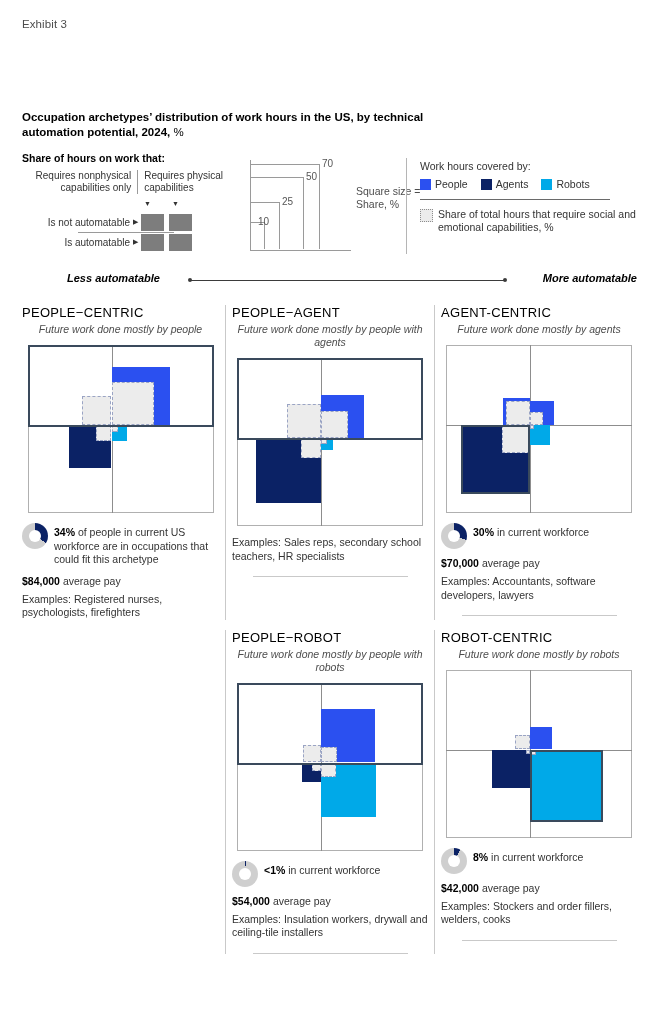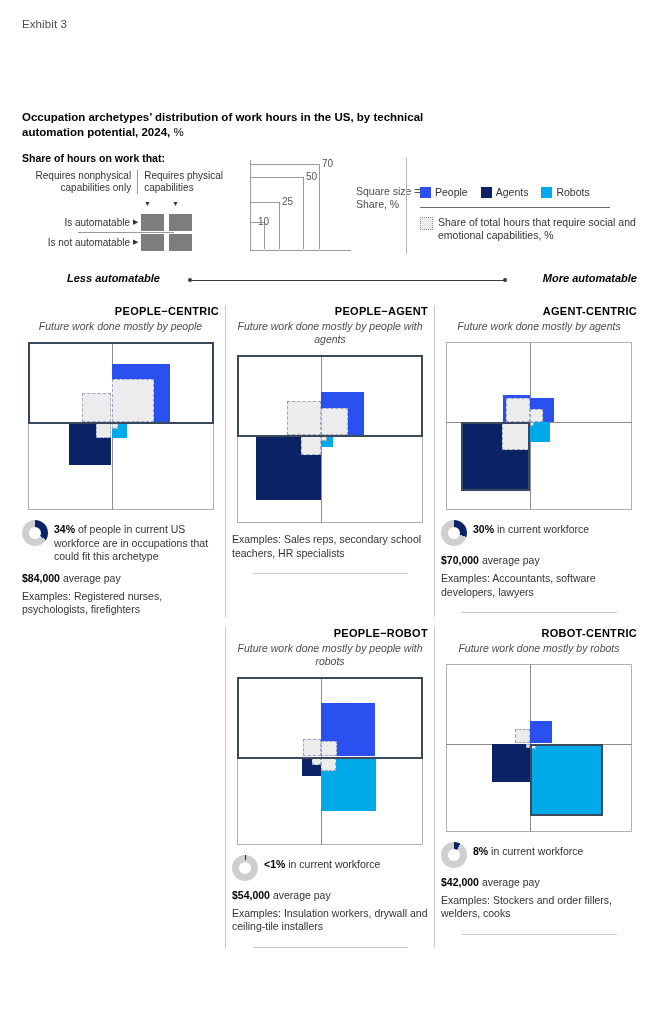--- a/index.html
+++ b/index.html
@@ -41,42 +41,42 @@
   .size-legend{position:absolute;left:228px;top:8px;width:100px;height:90px;border-left:1px solid #9a9a9a;border-bottom:1px solid #9a9a9a;}
   .sq-line{position:absolute;background:#9a9a9a;}
   .sq-val{position:absolute;font-size:10px;color:#555;}
   .size-caption{position:absolute;left:334px;top:33px;font-size:10.5px;color:#4d4d4d;line-height:13px;width:70px;}
 
   .legend-sep{position:absolute;left:384px;top:6px;width:1px;height:96px;background:#b5b5b5;}
 
   .color-legend{position:absolute;left:398px;top:8px;width:230px;}
   .cl-title{font-size:10.5px;color:#333;}
   .cl-items{display:flex;align-items:center;margin-top:6px;}
-  .cl-item{display:flex;align-items:center;margin-right:13px;margin-top:20px;}
+  .cl-item{display:flex;align-items:center;margin-right:13px;}
   .cl-sw{width:11px;height:11px;margin-right:4px;}
   .cl-lb{font-size:10.5px;color:#333;}
   .cl-rule{width:190px;height:1px;background:#6a6a6a;margin:9px 0 8px 0;}
   .cl-dashrow{display:flex;align-items:flex-start;}
   .cl-dash{width:11px;height:11px;background:#ececec;border:1px dotted #8d8d8d;margin-right:5px;flex:none;margin-top:1px;}
   .cl-dashtx{font-size:10.5px;color:#333;line-height:13px;}
 
   
   .axis{position:absolute;left:22px;top:272px;width:615px;height:18px;}
   .axis-lbl{position:absolute;top:0;font-size:11px;font-style:italic;font-weight:bold;color:#000;}
   .axis-left{left:45px;}
   .axis-right{right:0;}
   .axis-line{position:absolute;left:168px;top:8px;width:315px;height:1px;background:#3b3b3b;}
   .axis-dot{position:absolute;top:5.5px;width:4px;height:4px;border-radius:50%;background:#3b3b3b;}
 
   
   .panels{position:absolute;left:16px;top:305px;width:628px;}
   .prow{display:flex;}
   .panel{position:relative;width:209px;padding:0 6px 0 6px;box-sizing:border-box;}
   .panel.sep{border-left:1px solid #c9c9c9;}
-  .p-title{text-align:right;font-size:11px;font-weight:bold;letter-spacing:.3px;color:#000;margin-bottom:3px;}
+  .p-title{text-align:left;font-size:13px;font-weight:normal;letter-spacing:.3px;color:#000;margin-bottom:3px;}
   .p-sub{text-align:center;font-size:10.5px;font-style:italic;color:#4d4d4d;line-height:13px;}
 
   
   .qwrap{position:relative;width:186px;height:168px;margin:9px auto 0 auto;}
   .qgrid{position:absolute;left:0;top:0;width:186px;height:168px;border:1px solid #b0b0b0;box-sizing:border-box;}
   .qv{position:absolute;top:0;width:1px;height:100%;background:#8d8d8d;}
   .qh{position:absolute;left:0;height:1px;width:100%;background:#8d8d8d;}
   .sq{position:absolute;}
   .sq.dash{background:#ececec;border:1px dashed #9aa4c4;box-sizing:border-box;}
   .hl{position:absolute;border:2px solid #3a4a5c;box-sizing:border-box;pointer-events:none;}
@@ -111,28 +111,28 @@
       <div class="ml-heads">
         <div class="ml-head left">Requires nonphysical capabilities only</div>
         <div class="ml-head right">Requires physical capabilities</div>
       </div>
       <div class="ml-arrows">
         <span style="left:0;top:0;">▼</span>
         <span style="left:28px;top:0;">▼</span>
       </div>
       <div class="ml-rows">
         <div class="ml-row">
-          <div class="lbl">Is automatable</div>
+          <div class="lbl">Is not automatable</div>
           <div class="caret">▶</div>
           <div class="ml-cell"></div>
           <div class="ml-gap"></div>
           <div class="ml-cell"></div>
         </div>
         <div class="ml-row">
-          <div class="lbl">Is not automatable</div>
+          <div class="lbl">Is automatable</div>
           <div class="caret">▶</div>
           <div class="ml-cell"></div>
           <div class="ml-gap"></div>
           <div class="ml-cell"></div>
         </div>
         <div class="ml-divider"></div>
       </div>
     </div>
 
     <div class="size-legend">
@@ -147,20 +147,21 @@
       <div class="sq-val" style="left:71px;top:-2px;">70</div>
       <div class="sq-val" style="left:55px;top:11px;text-align:center;">50</div>
       <div class="sq-val" style="left:31px;top:36px;">25</div>
       <div class="sq-val" style="left:7px;top:56px;">10</div>
     </div>
     <div class="size-caption">Square size = Share, %</div>
 
     <div class="legend-sep"></div>
 
     <div class="color-legend">
+      <div class="cl-title">Work hours covered by:</div>
       <div class="cl-items">
         <div class="cl-item">
           <span class="cl-sw" style="background:#2b50f0"></span>
           <span class="cl-lb">People</span>
         </div>
         <div class="cl-item">
           <span class="cl-sw" style="background:#0b2265"></span>
           <span class="cl-lb">Agents</span>
         </div>
         <div class="cl-item">

